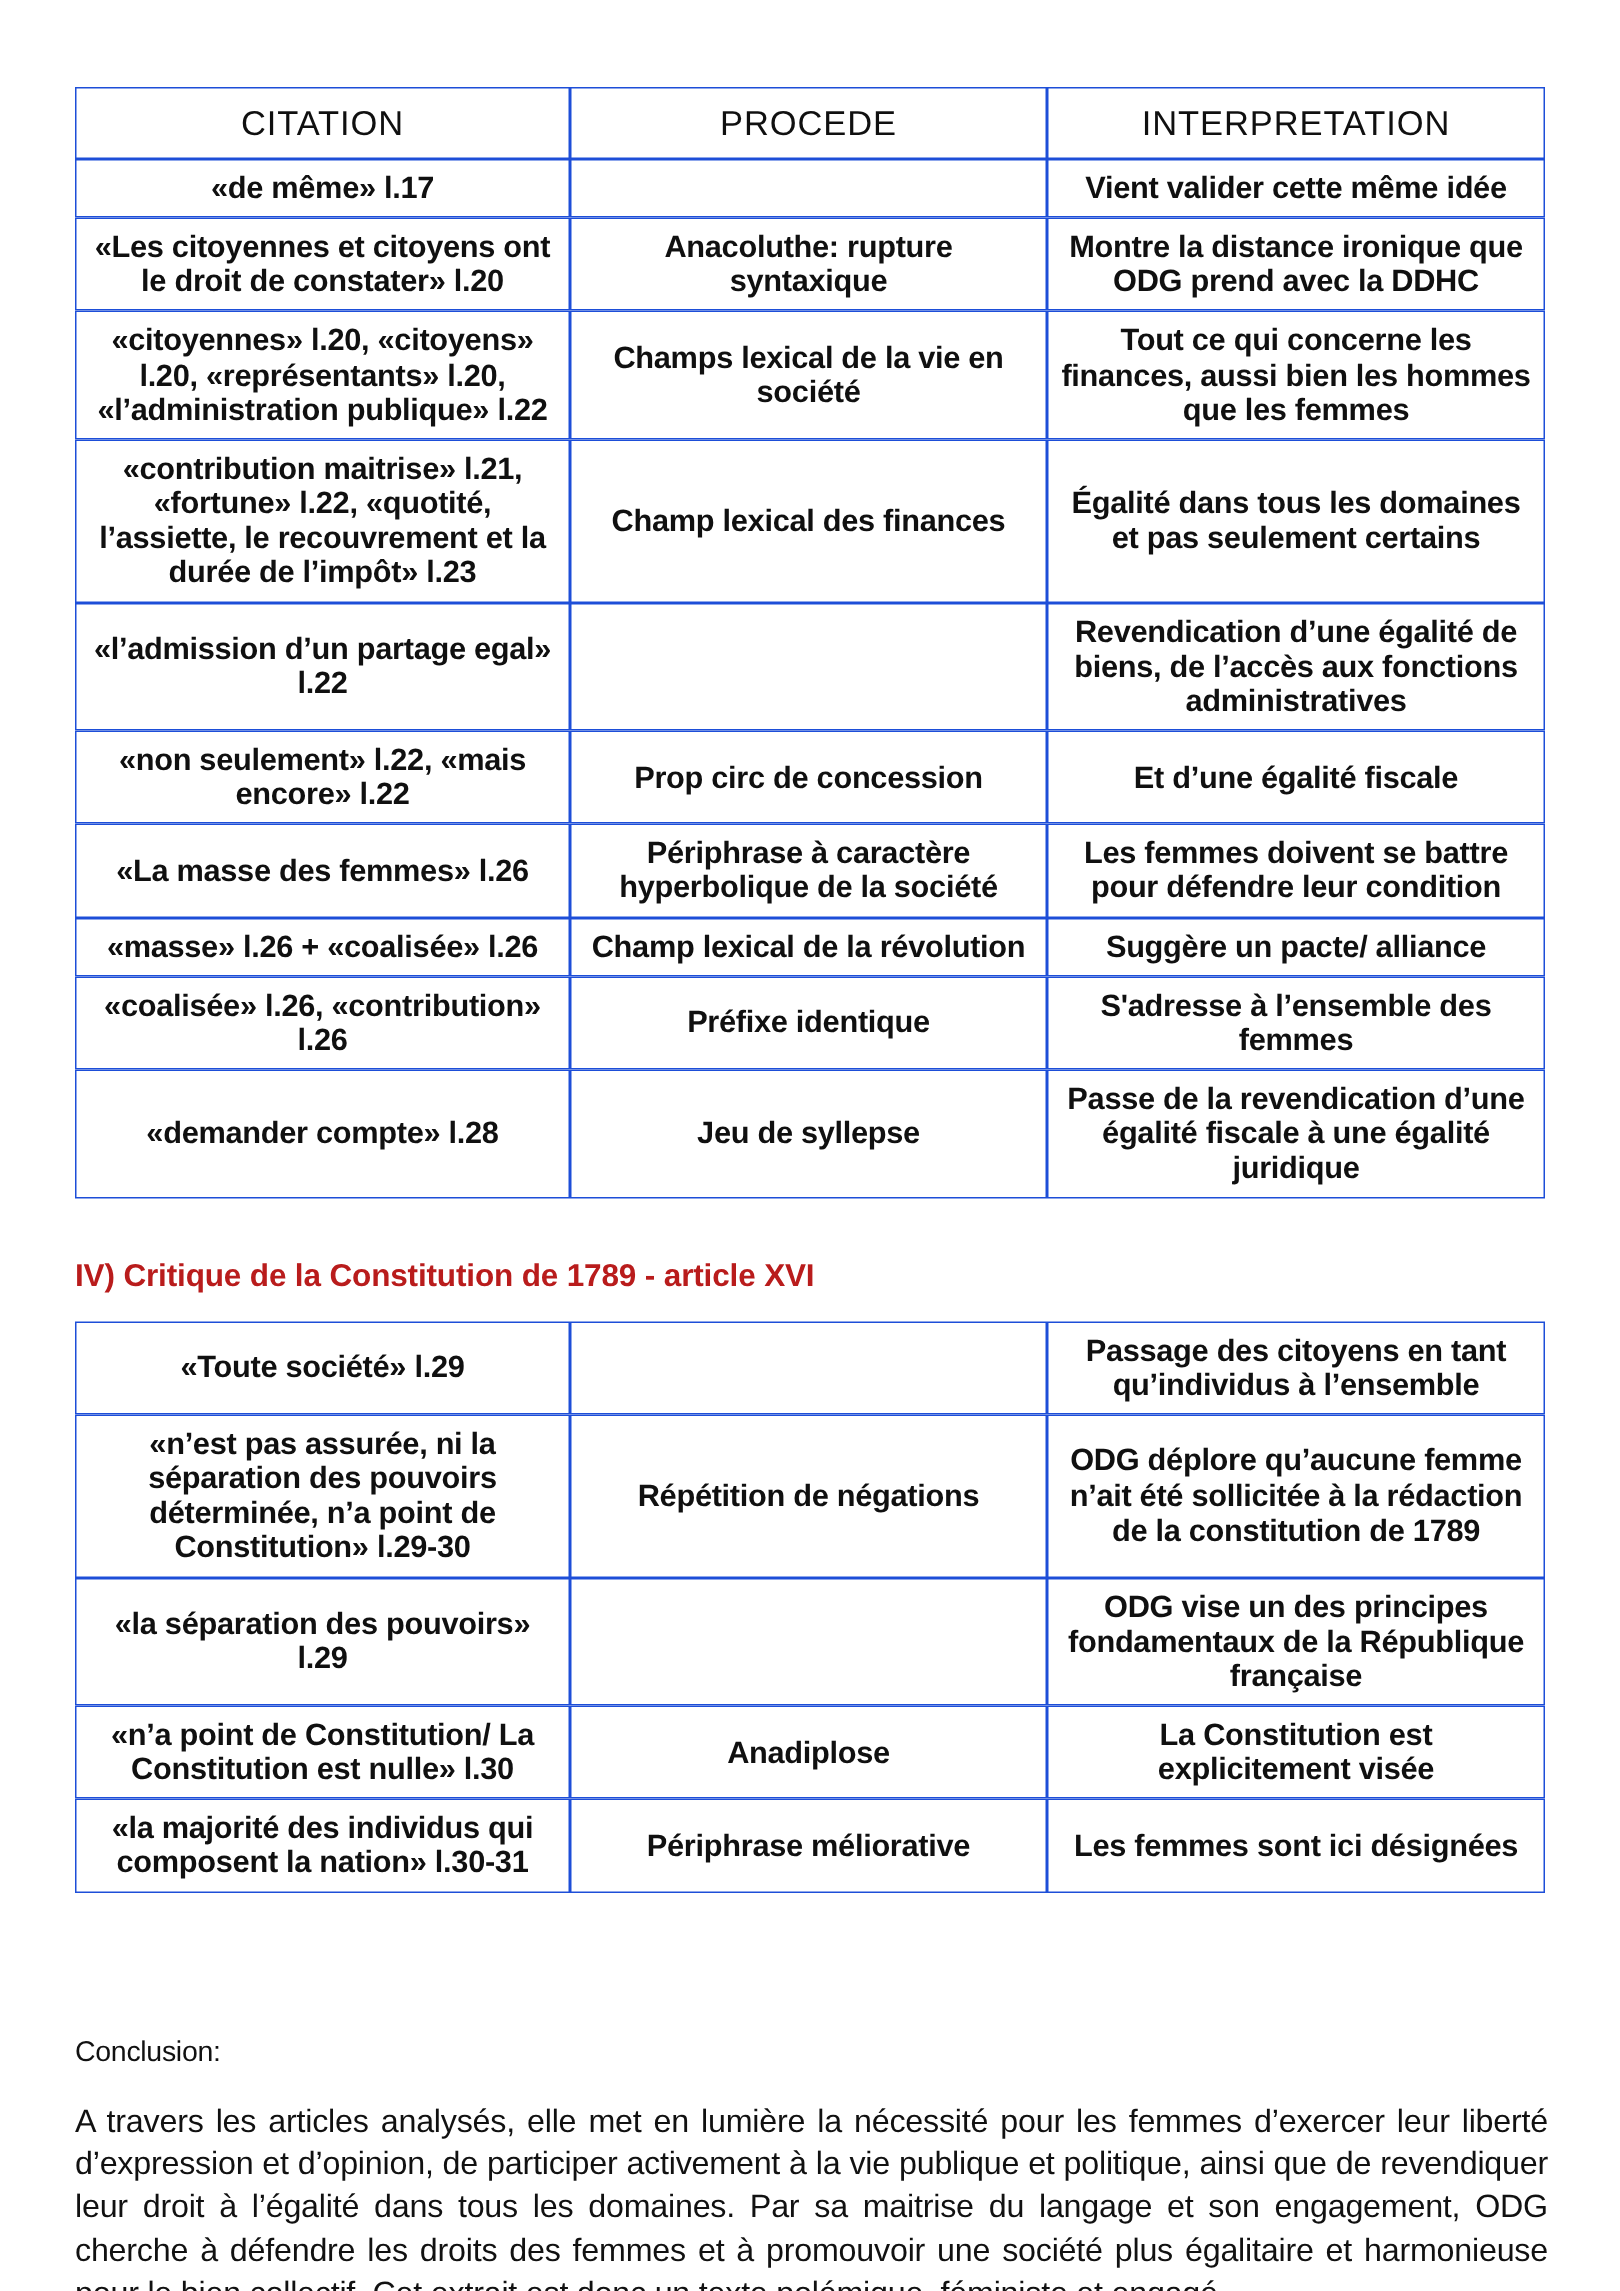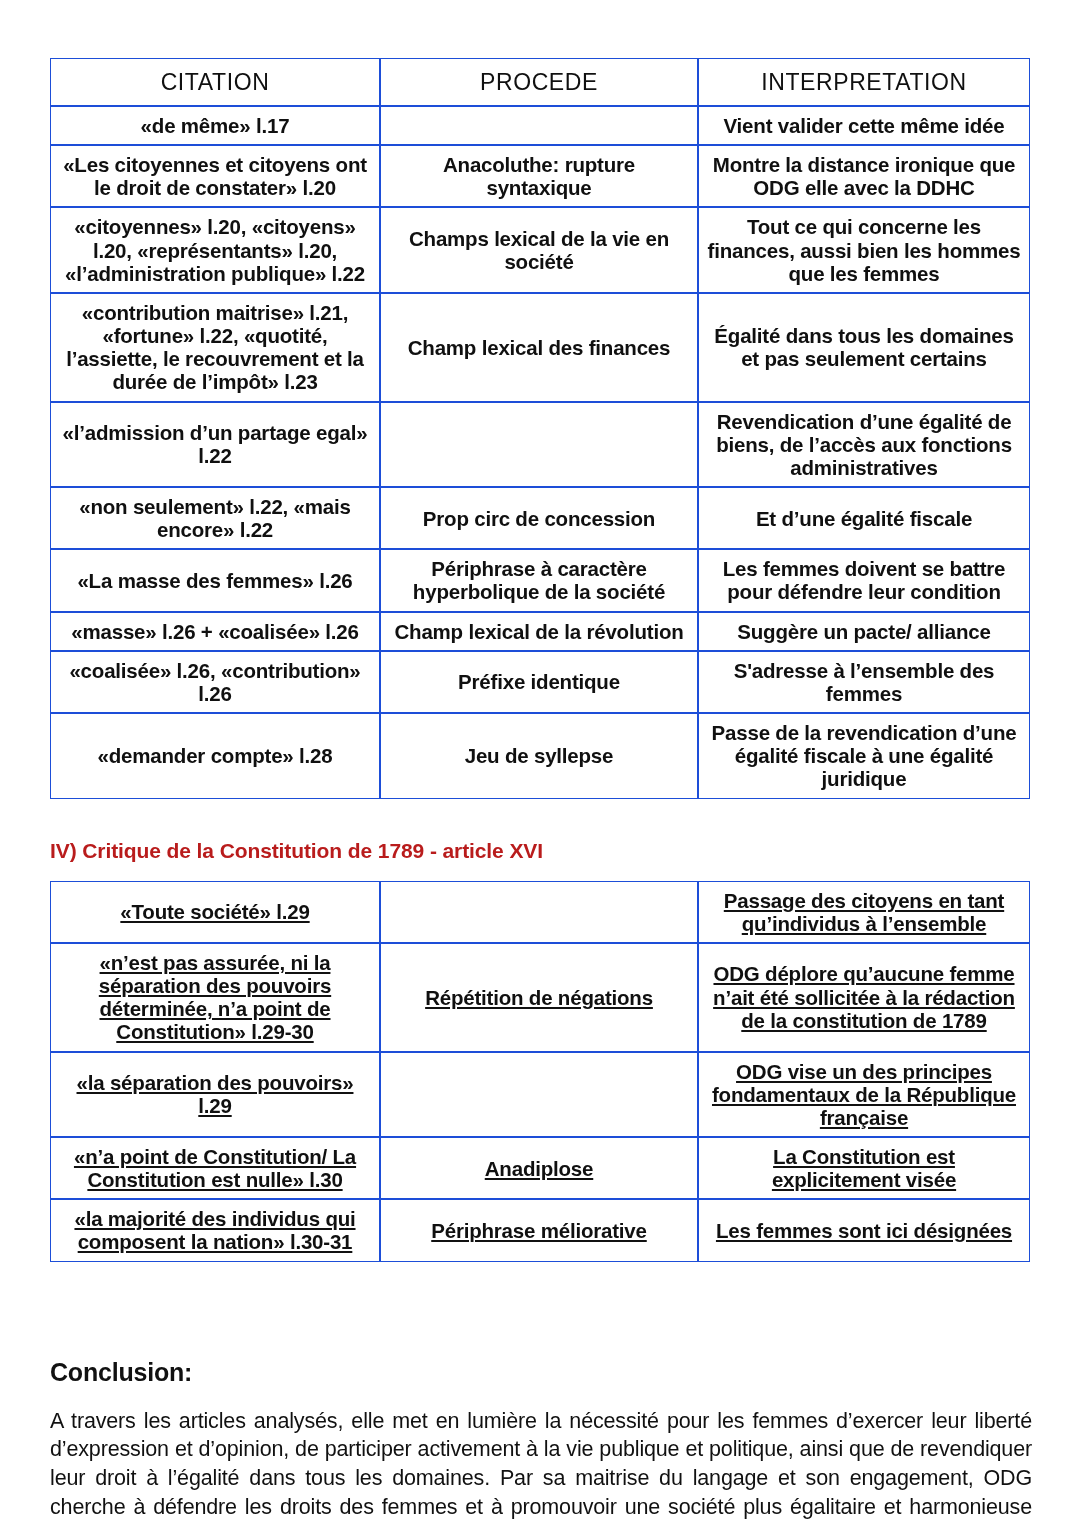--- a/index.html
+++ b/index.html
@@ -60,25 +60,25 @@
   #table-one { margin-top: 58px; }
 
   
   .section-heading {
     font-size: 21px;
     font-weight: bold;
     color: #b91c1c;
     margin: 40px 0 18px 50px;
     letter-spacing: -0.1px;
   }
-  #table-two { margin-bottom: 0; text-decoration: underline; }
+  #table-two { margin-bottom: 0; }
 
   .block-title {
-    font-size: 25px;
-    font-weight: bold;
+    font-size: 19px;
+    font-weight: normal;
     color: #111111;
     margin: 0 0 20px 50px;
     letter-spacing: -0.2px;
   }
   #conclusion-title { margin-top: 96px; }
 
   .body-paragraph {
     width: 982px;
     margin: 0 0 0 50px;
     font-size: 21.5px;
@@ -108,21 +108,21 @@
     </thead>
     <tbody>
       <tr>
         <td>«de même» l.17</td>
         <td class="empty"></td>
         <td>Vient valider cette même idée</td>
       </tr>
       <tr>
         <td>«Les citoyennes et citoyens ont le droit de constater» l.20</td>
         <td>Anacoluthe: rupture syntaxique</td>
-        <td>Montre la distance ironique que ODG elle avec la DDHC</td>
+        <td>Montre la distance ironique que ODG prend avec la DDHC</td>
       </tr>
       <tr>
         <td>«citoyennes» l.20, «citoyens» l.20, «représentants» l.20, «l’administration publique» l.22</td>
         <td>Champs lexical de la vie en société</td>
         <td>Tout ce qui concerne les finances, aussi bien les hommes que les femmes</td>
       </tr>
       <tr>
         <td>«contribution maitrise» l.21, «fortune» l.22, «quotité, l’assiette, le recouvrement et la durée de l’impôt» l.23</td>
         <td>Champ lexical des finances</td>
         <td>Égalité dans tous les domaines et pas seulement certains</td>

